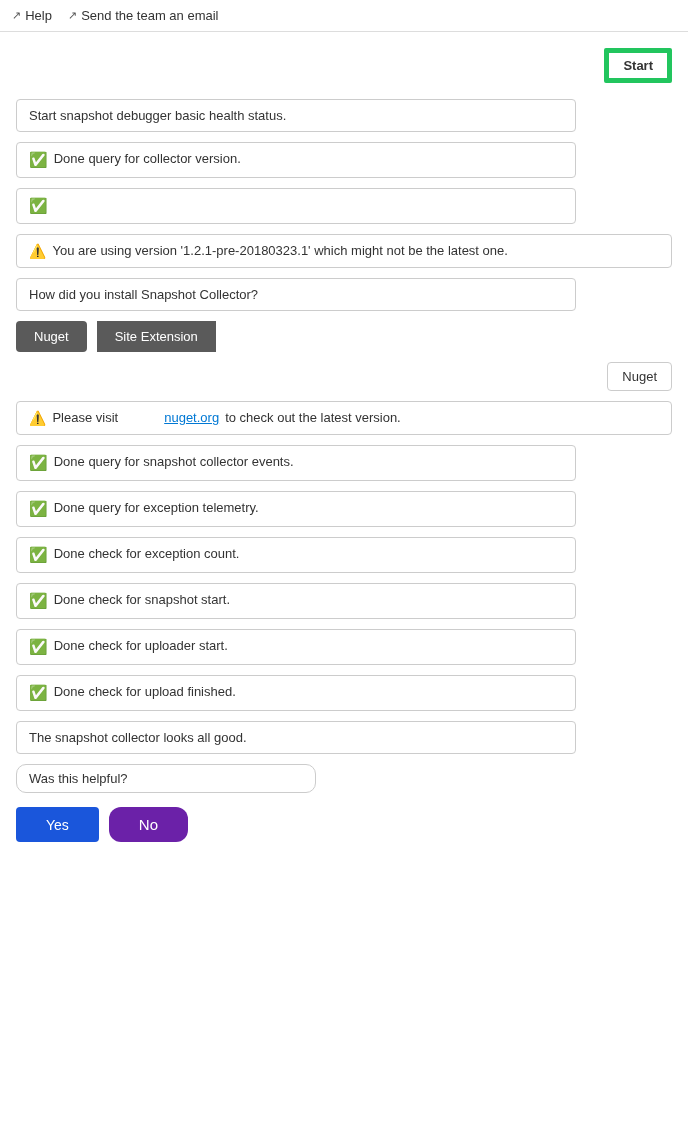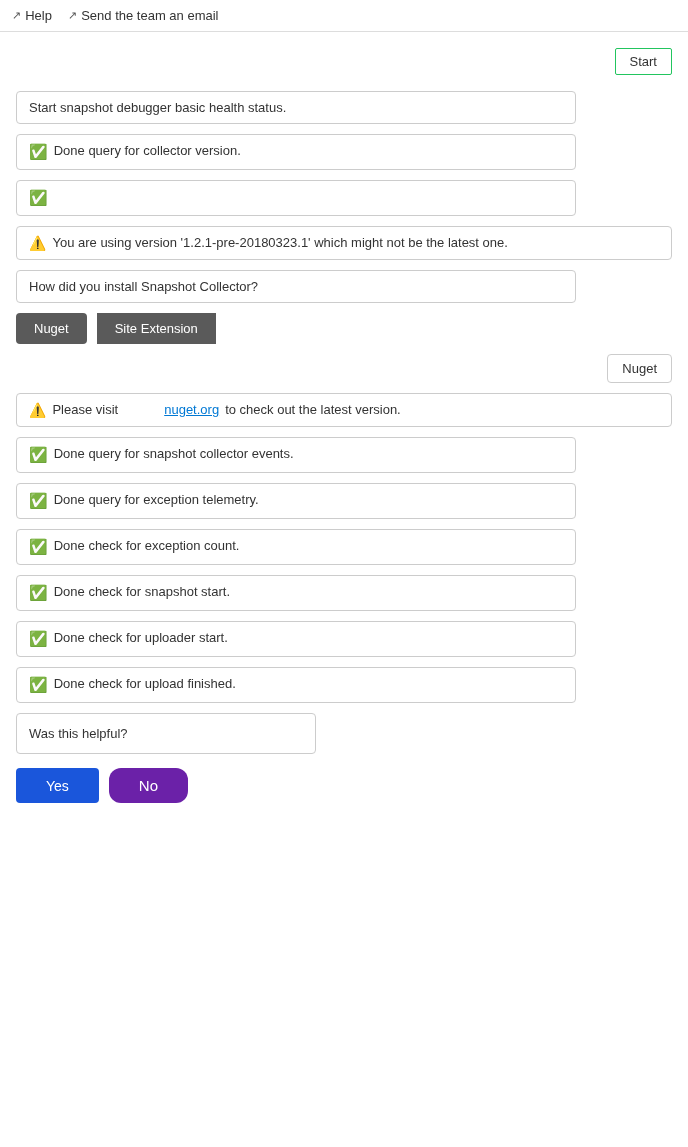--- a/index.html
+++ b/index.html
@@ -43,26 +43,27 @@
     }
 
     .start-btn-row {
       display: flex;
       justify-content: flex-end;
       margin-bottom: 16px;
     }
 
     .btn-start {
       background: #fff;
-      border: 1px solid #22c55e;
+      border: 5px solid #22c55e;
       border-radius: 2px;
       padding: 5px 14px;
       font-size: 13px;
       cursor: pointer;
       color: #333;
+      font-weight: bold;
     }
 
     .msg-box {
       display: inline-flex;
       align-items: flex-start;
       gap: 6px;
       border: 1px solid #ccc;
       border-radius: 4px;
       padding: 8px 12px;
       margin-bottom: 10px;
@@ -144,22 +145,22 @@
       padding: 6px 14px;
       font-size: 13px;
       background: #fff;
       color: #333;
     }
 
     .helpful-box {
       display: inline-flex;
       align-items: center;
       border: 1px solid #ccc;
-      border-radius: 4px;
-      padding: 12px 12px;
+      border-radius: 10px;
+      padding: 6px 12px;
       margin-bottom: 10px;
       background: #fff;
       font-size: 13px;
       max-width: 300px;
     }
 
     .feedback-btns {
       display: flex;
       gap: 10px;
       margin-top: 4px;
@@ -270,20 +271,23 @@
   <div class="msg-box">
     <span class="check-icon">✅</span>
     <span>Done check for uploader start.</span>
   </div>
 
   <div class="msg-box">
     <span class="check-icon">✅</span>
     <span>Done check for upload finished.</span>
   </div>
 
+  <div class="question-box">
+    <span>The snapshot collector looks all good.</span>
+  </div>
 
   <div class="helpful-box">
     <span>Was this helpful?</span>
   </div>
 
   <div class="feedback-btns">
     <button class="btn-yes">Yes</button>
     <button class="btn-no">No</button>
   </div>
 

